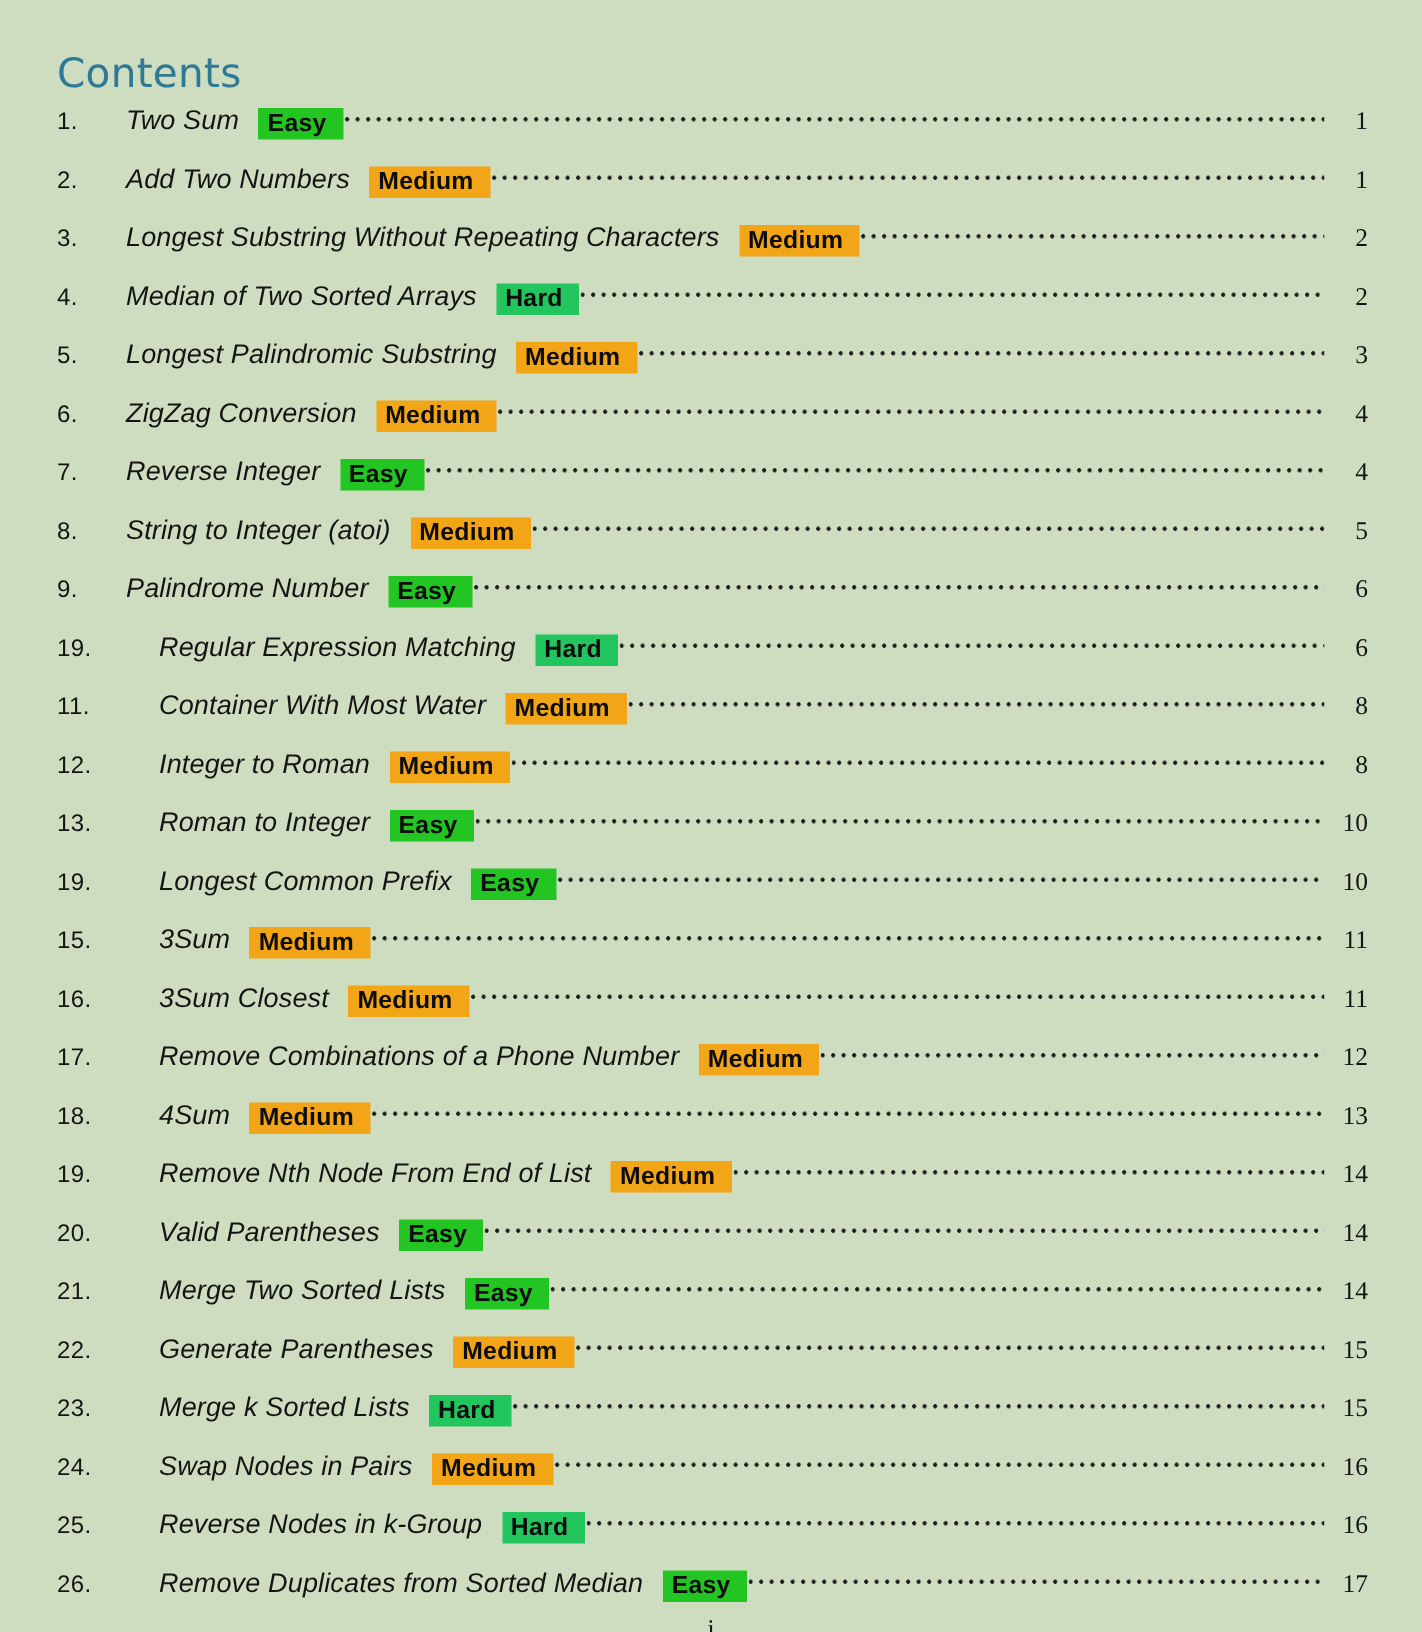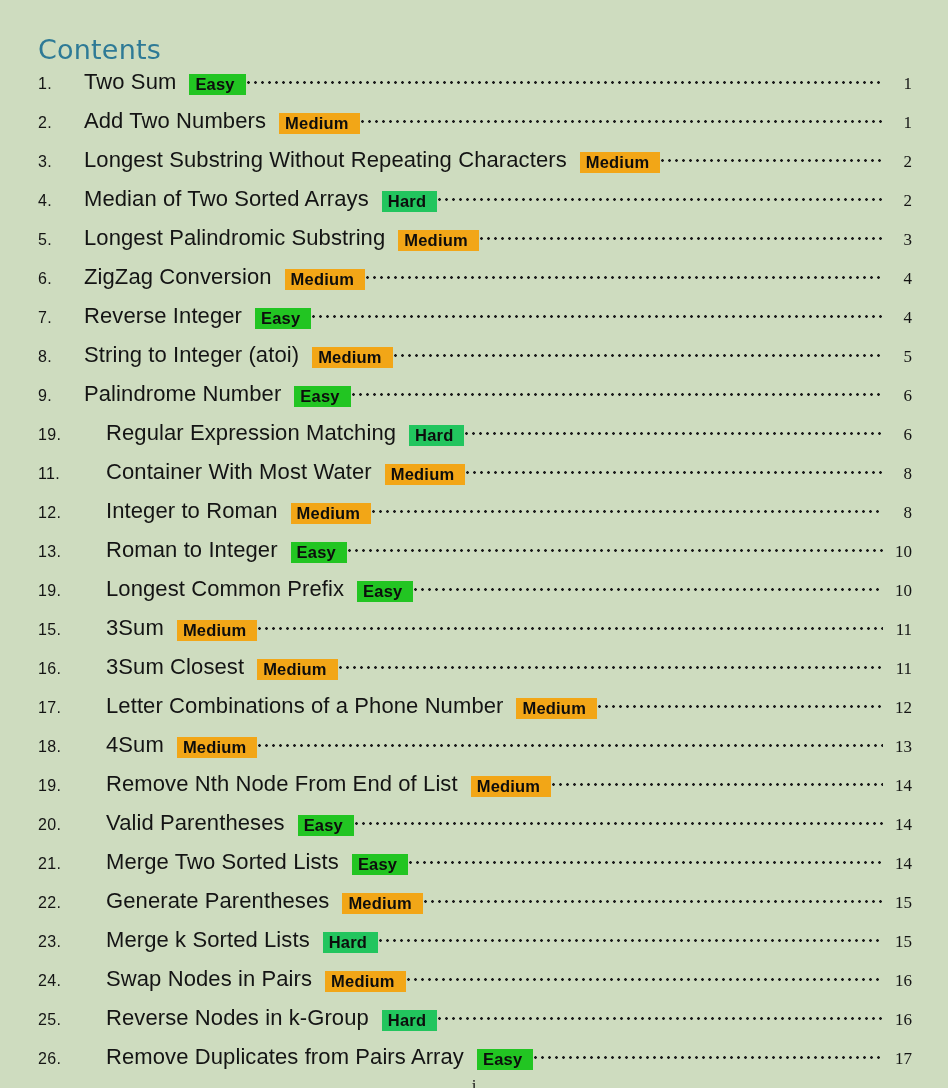--- a/index.html
+++ b/index.html
@@ -66,23 +66,24 @@
     letter-spacing: 0.3px;
     color: #141414;
   }
   .toc-row.wide .toc-num {
     width: 68px;
   }
 
   .toc-title {
     flex: 0 0 auto;
     white-space: nowrap;
-    font-size: 22px;
+    font-size: 18px;
     letter-spacing: 0.1px;
     color: #141414;
+    font-style: italic;
   }
 
   .badge {
     flex: 0 0 auto;
     display: inline-block;
     margin-left: 13px;
     padding: 1px 11px 2px 6px;
     font-size: 16.5px;
     font-weight: bold;
     line-height: 1.12;
@@ -250,21 +251,21 @@
       </div>
       <div class="toc-row wide">
         <span class="toc-num">16.</span>
         <span class="toc-title">3Sum Closest</span>
         <span class="badge medium">Medium</span>
         <span class="leader"></span>
         <span class="toc-page">11</span>
       </div>
       <div class="toc-row wide">
         <span class="toc-num">17.</span>
-        <span class="toc-title">Letter Combinations of a Phone Number</span>
+        <span class="toc-title">Remove Combinations of a Phone Number</span>
         <span class="badge medium">Medium</span>
         <span class="leader"></span>
         <span class="toc-page">12</span>
       </div>
       <div class="toc-row wide">
         <span class="toc-num">18.</span>
         <span class="toc-title">4Sum</span>
         <span class="badge medium">Medium</span>
         <span class="leader"></span>
         <span class="toc-page">13</span>
@@ -313,21 +314,21 @@
       </div>
       <div class="toc-row wide">
         <span class="toc-num">25.</span>
         <span class="toc-title">Reverse Nodes in k-Group</span>
         <span class="badge hard">Hard</span>
         <span class="leader"></span>
         <span class="toc-page">16</span>
       </div>
       <div class="toc-row wide">
         <span class="toc-num">26.</span>
-        <span class="toc-title">Remove Duplicates from Pairs Array</span>
+        <span class="toc-title">Remove Duplicates from Sorted Median</span>
         <span class="badge easy">Easy</span>
         <span class="leader"></span>
         <span class="toc-page">17</span>
       </div>
     </div>
 
   <div class="page-footer">i</div>
 
 </div>
 

